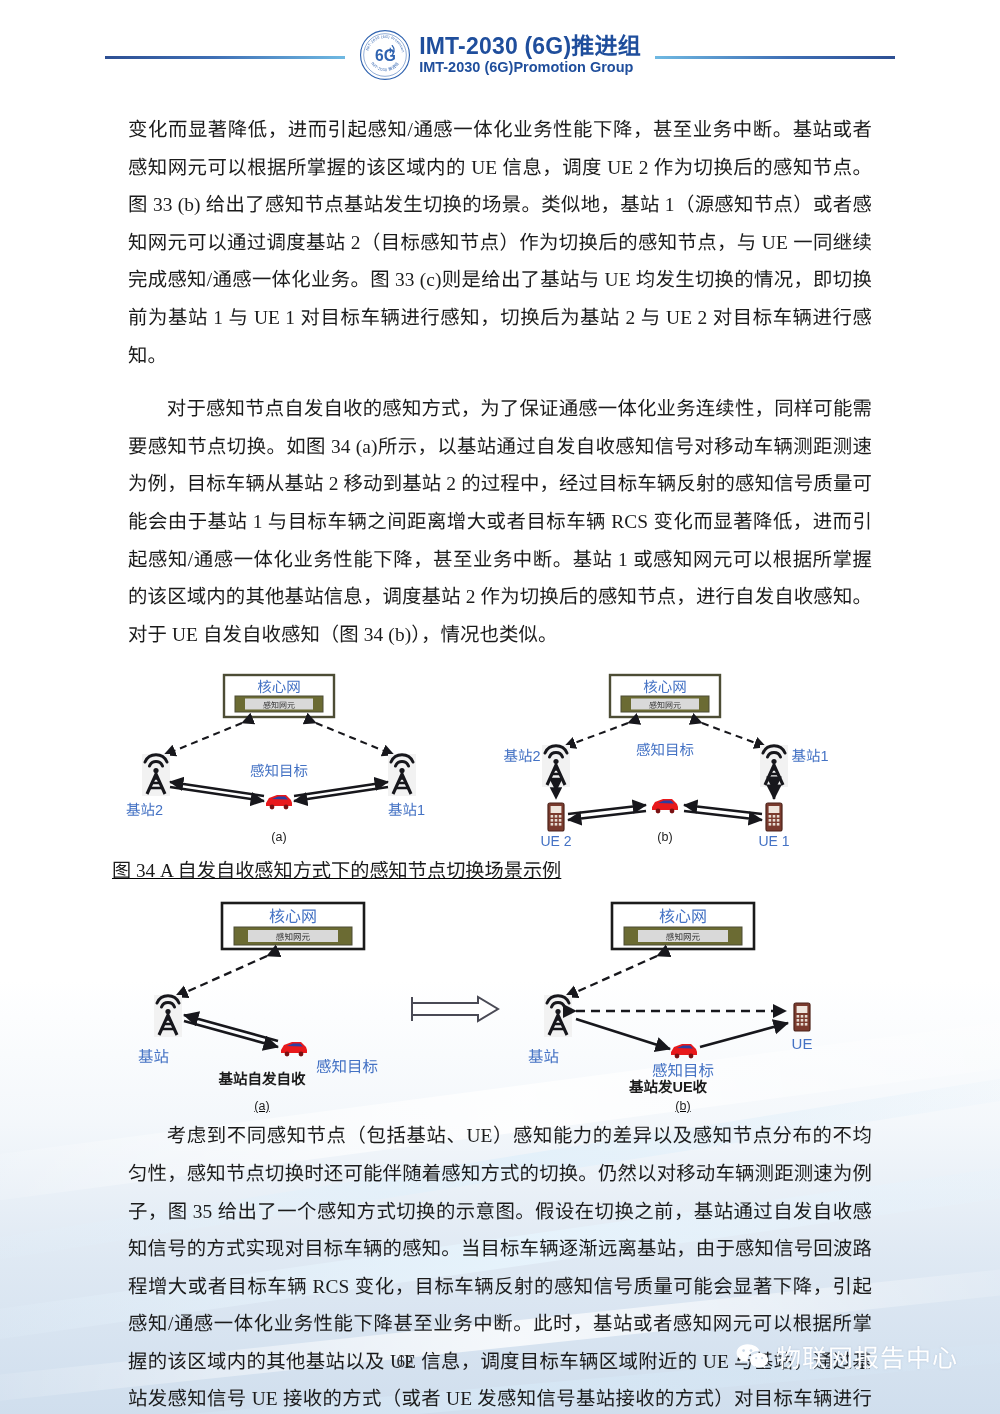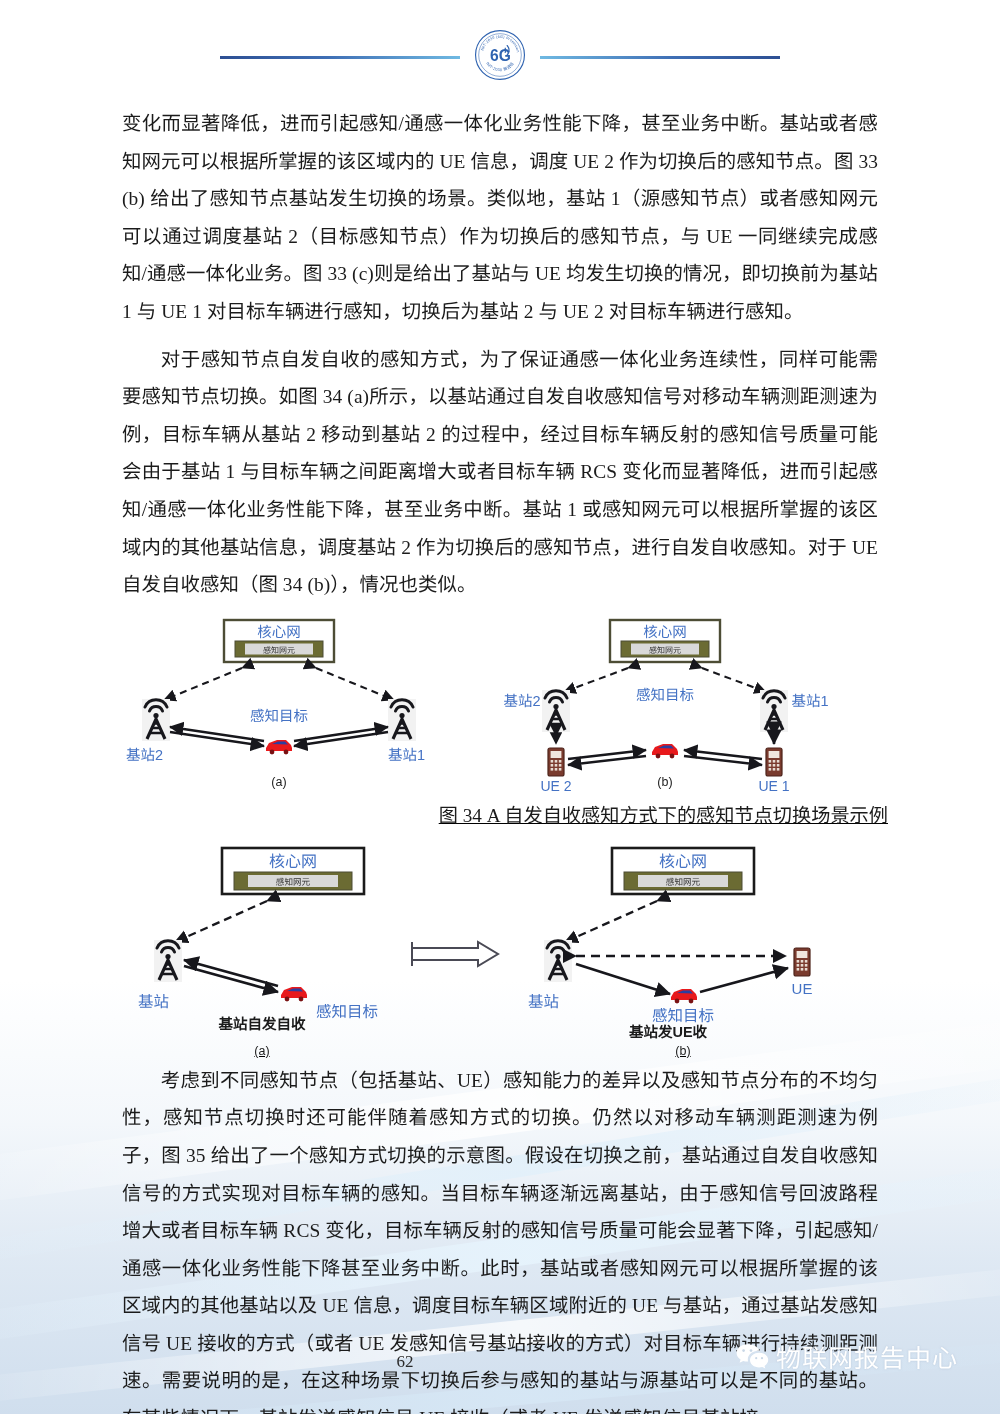--- a/index.html
+++ b/index.html
@@ -62,35 +62,35 @@
     font-weight:bold;font-size:23px;color:#1f4e9c;letter-spacing:.2px;white-space:nowrap;
   }
   .hdr-sub{
     font-family:"Liberation Sans", sans-serif;
     font-weight:bold;font-size:14.5px;color:#1f4e9c;white-space:nowrap;margin-top:2px;
   }
 
   
   .content{position:absolute;left:112px;top:95px;width:776px;}
   p.body{
-    margin:10px;
+    margin:16px;
     font-family:"Liberation Serif", serif;
     font-size:19.4px;
     line-height:37.6px;
     color:#1b1b1b;
     text-align:justify;
     text-justify:inter-ideograph;
     letter-spacing:.1px;
   }
   p.body.indent{text-indent:2em;}
 
   
   .figure{margin:0;padding:0;text-decoration:underline;}
   .fig-caption{
-    text-align:right;
+    text-align:left;
     font-family:"Liberation Serif", serif;
     font-size:19.2px;color:#1b1b1b;
     margin-top:2px;
   }
   .panel-label{
     text-align:center;font-family:"Liberation Sans", sans-serif;
     font-size:12.5px;color:#1b1b1b;
   }
 
   
@@ -131,20 +131,24 @@
         <text font-family="Liberation Sans, sans-serif" font-size="7.2" fill="#2f63b0" letter-spacing="0.4">
           <textPath href="#ringTop" startOffset="8%">IMT-2030 (6G) Promotion Group</textPath>
         </text>
         <text font-family="Liberation Sans, sans-serif" font-size="7.6" fill="#2f63b0" letter-spacing="0.6">
           <textPath href="#ringBot" startOffset="17%">IMT-2030 推进组</textPath>
         </text>
         <text x="31" y="62" font-family="Liberation Sans, sans-serif" font-weight="bold" font-size="30" fill="#2f63b0">6G</text>
         <path d="M64 32 a14 14 0 0 1 0 18" stroke="#2f63b0" stroke-width="2.6" fill="none" stroke-linecap="round"></path>
         <path d="M60 37 a8 8 0 0 1 0 8" stroke="#2f63b0" stroke-width="2.4" fill="none" stroke-linecap="round"></path>
       </svg>
+      <div class="hdr-text">
+        <div class="hdr-title">IMT-2030 (6G)推进组</div>
+        <div class="hdr-sub">IMT-2030 (6G)Promotion Group</div>
+      </div>
     </div>
     <div class="hdr-rule right"></div>
   </div>
 
   <div class="content">
 
     <p class="body">变化而显著降低，进而引起感知/通感一体化业务性能下降，甚至业务中断。基站或者感知网元可以根据所掌握的该区域内的 UE 信息，调度 UE 2 作为切换后的感知节点。图 33 (b) 给出了感知节点基站发生切换的场景。类似地，基站 1（源感知节点）或者感知网元可以通过调度基站 2（目标感知节点）作为切换后的感知节点，与 UE 一同继续完成感知/通感一体化业务。图 33 (c)则是给出了基站与 UE 均发生切换的情况，即切换前为基站 1 与 UE 1 对目标车辆进行感知，切换后为基站 2 与 UE 2 对目标车辆进行感知。</p>
 
     <p class="body indent">对于感知节点自发自收的感知方式，为了保证通感一体化业务连续性，同样可能需要感知节点切换。如图 34 (a)所示，以基站通过自发自收感知信号对移动车辆测距测速为例，目标车辆从基站 2 移动到基站 2 的过程中，经过目标车辆反射的感知信号质量可能会由于基站 1 与目标车辆之间距离增大或者目标车辆 RCS 变化而显著降低，进而引起感知/通感一体化业务性能下降，甚至业务中断。基站 1 或感知网元可以根据所掌握的该区域内的其他基站信息，调度基站 2 作为切换后的感知节点，进行自发自收感知。对于 UE 自发自收感知（图 34 (b)），情况也类似。</p>
 

